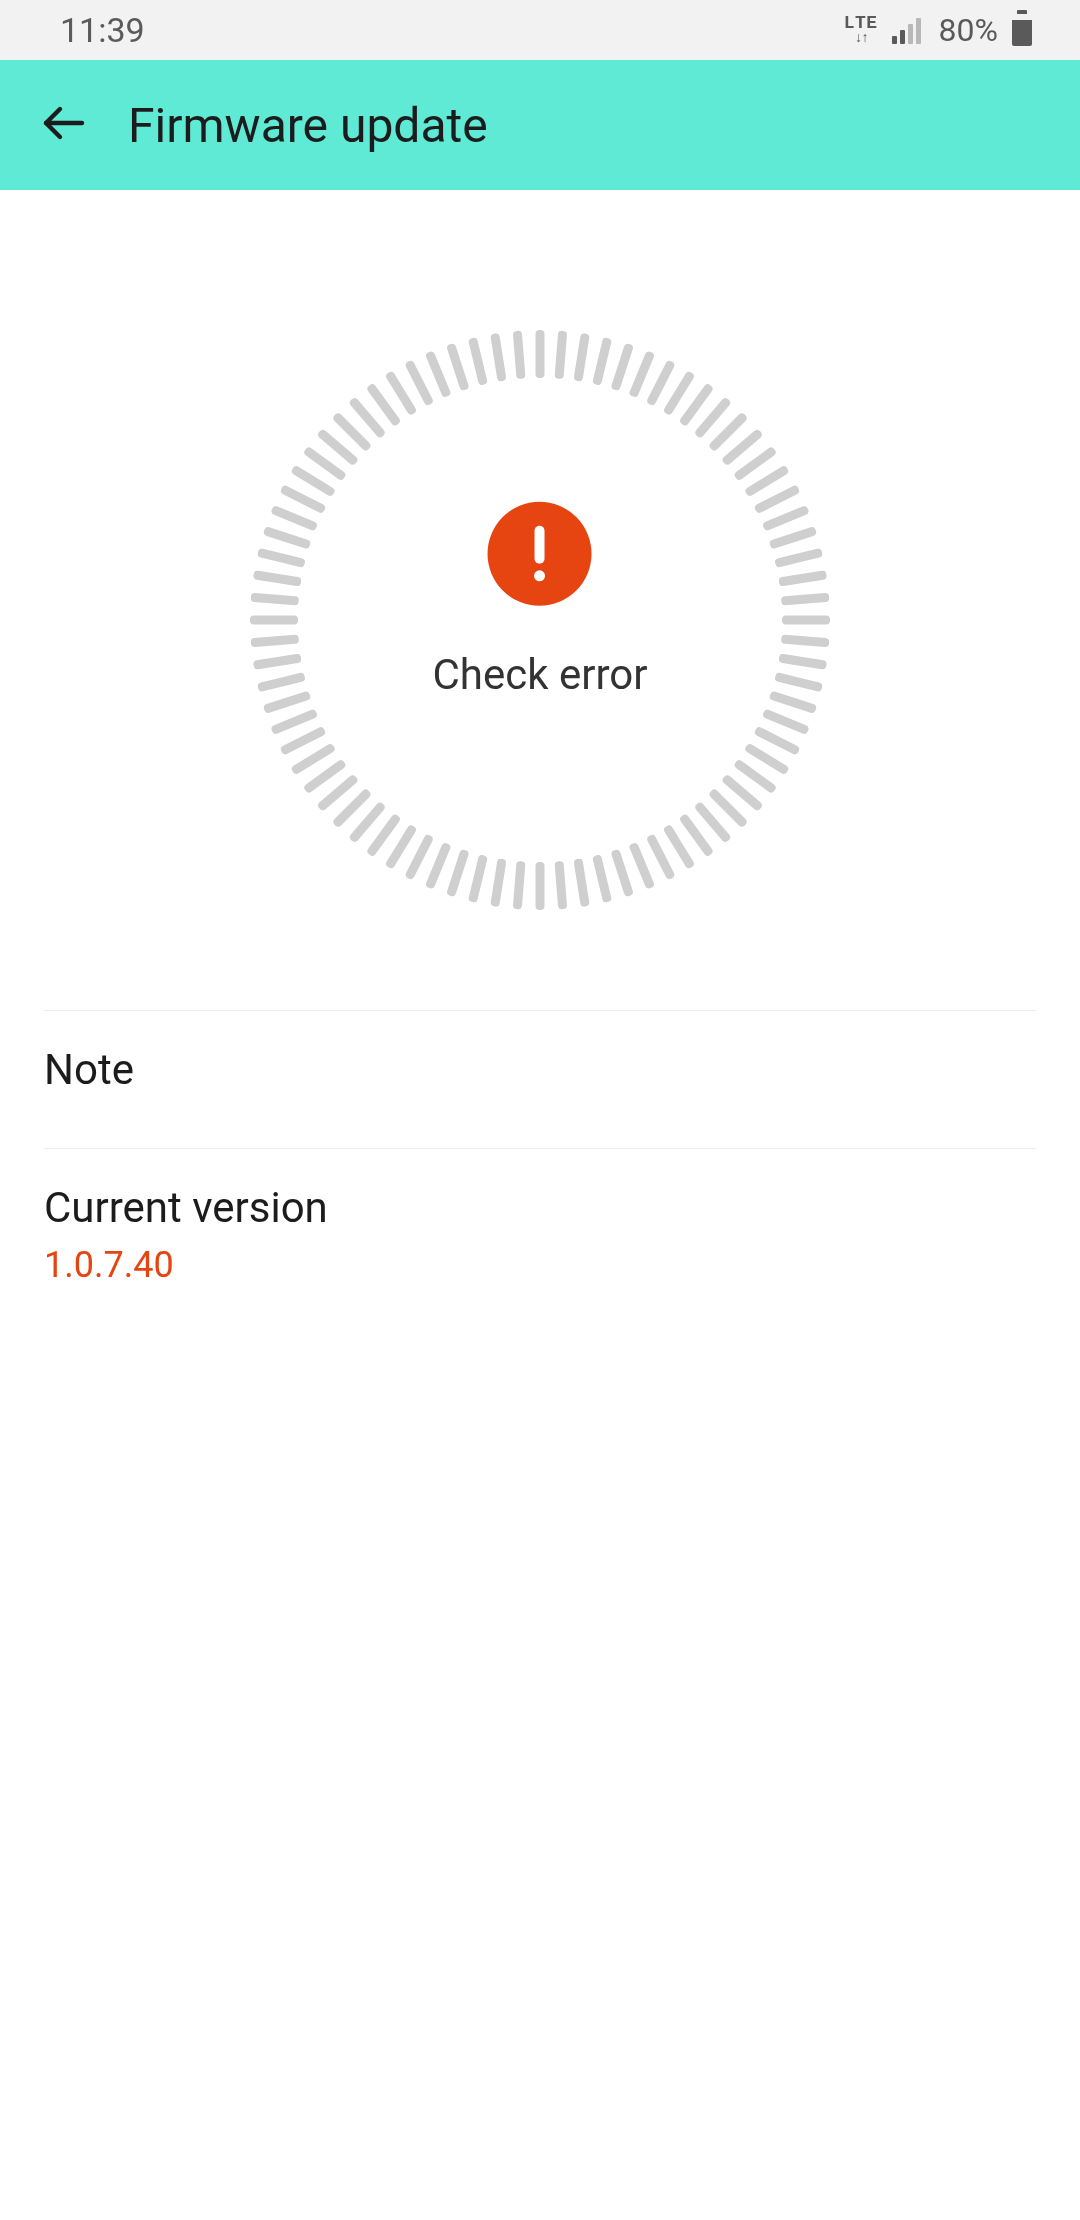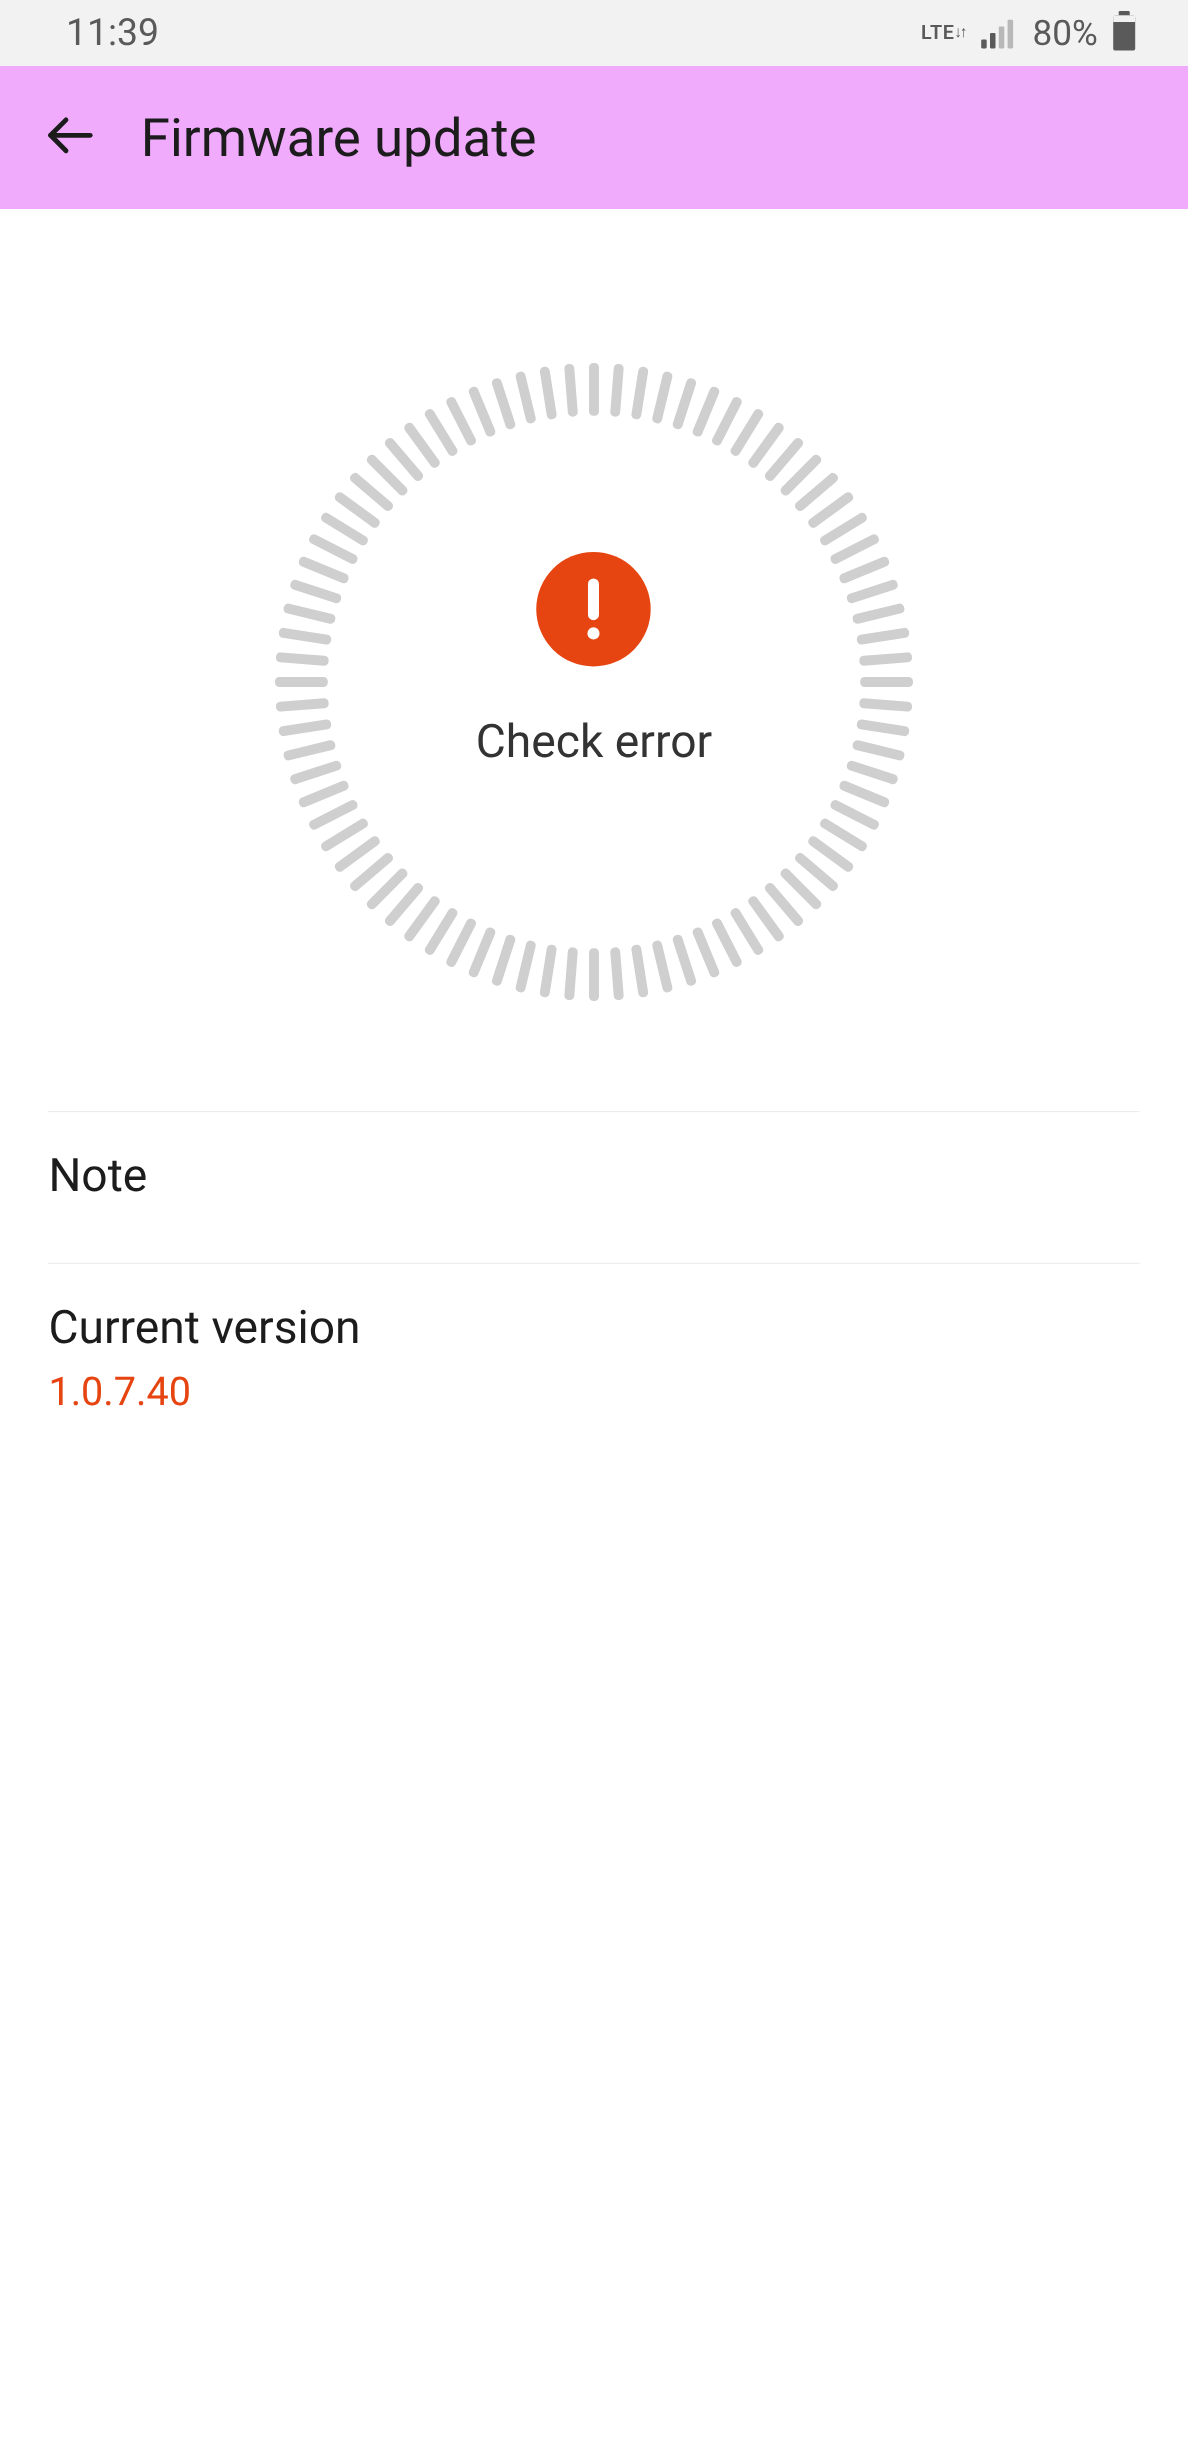--- a/index.html
+++ b/index.html
@@ -24,35 +24,35 @@
       font-size: 18px;
       font-weight: 600;
       letter-spacing: 0.5px;
       line-height: 1;
     }
     .lte-arrows {
       font-size: 14px;
       letter-spacing: -2px;
       margin-top: -2px;
     }
-    .lte-block { display: flex; flex-direction: row; align-items: center; margin-right: 4px; }
+    .lte-block { display: flex; flex-direction: column; align-items: center; margin-right: 4px; font-family: Liberation Mono, monospace; }
     .signal-bars { display: flex; align-items: flex-end; gap: 3px; height: 28px; margin-right: 8px; }
     .signal-bars span { width: 5px; background: #b8b8b8; border-radius: 1px; }
     .signal-bars span:nth-child(1) { height: 8px; background: #5a5a5a; }
     .signal-bars span:nth-child(2) { height: 14px; background: #5a5a5a; }
     .signal-bars span:nth-child(3) { height: 20px; }
     .signal-bars span:nth-child(4) { height: 26px; }
     .battery-pct { font-size: 32px; margin-right: 4px; }
     .battery-icon { position: relative; width: 20px; height: 32px; background: #5a5a5a; border-radius: 2px; }
     .battery-icon::before { content: ""; position: absolute; top: -4px; left: 5px; width: 10px; height: 4px; background: #5a5a5a; border-radius: 1px 1px 0 0; }
     .battery-icon::after { content: ""; position: absolute; top: 0; left: 0; right: 0; height: 20%; background: #f2f2f2; }
 
     .app-bar {
       height: 130px;
-      background: #f0abfc;
+      background: #5eead4;
       display: flex;
       align-items: center;
       padding: 0 40px;
       gap: 40px;
     }
     .back-arrow svg { width: 48px; height: 48px; }
     .app-title { font-size: 48px; color: #1c1c1c; font-weight: 400; }
 
     .content { background: #fff; }
 

